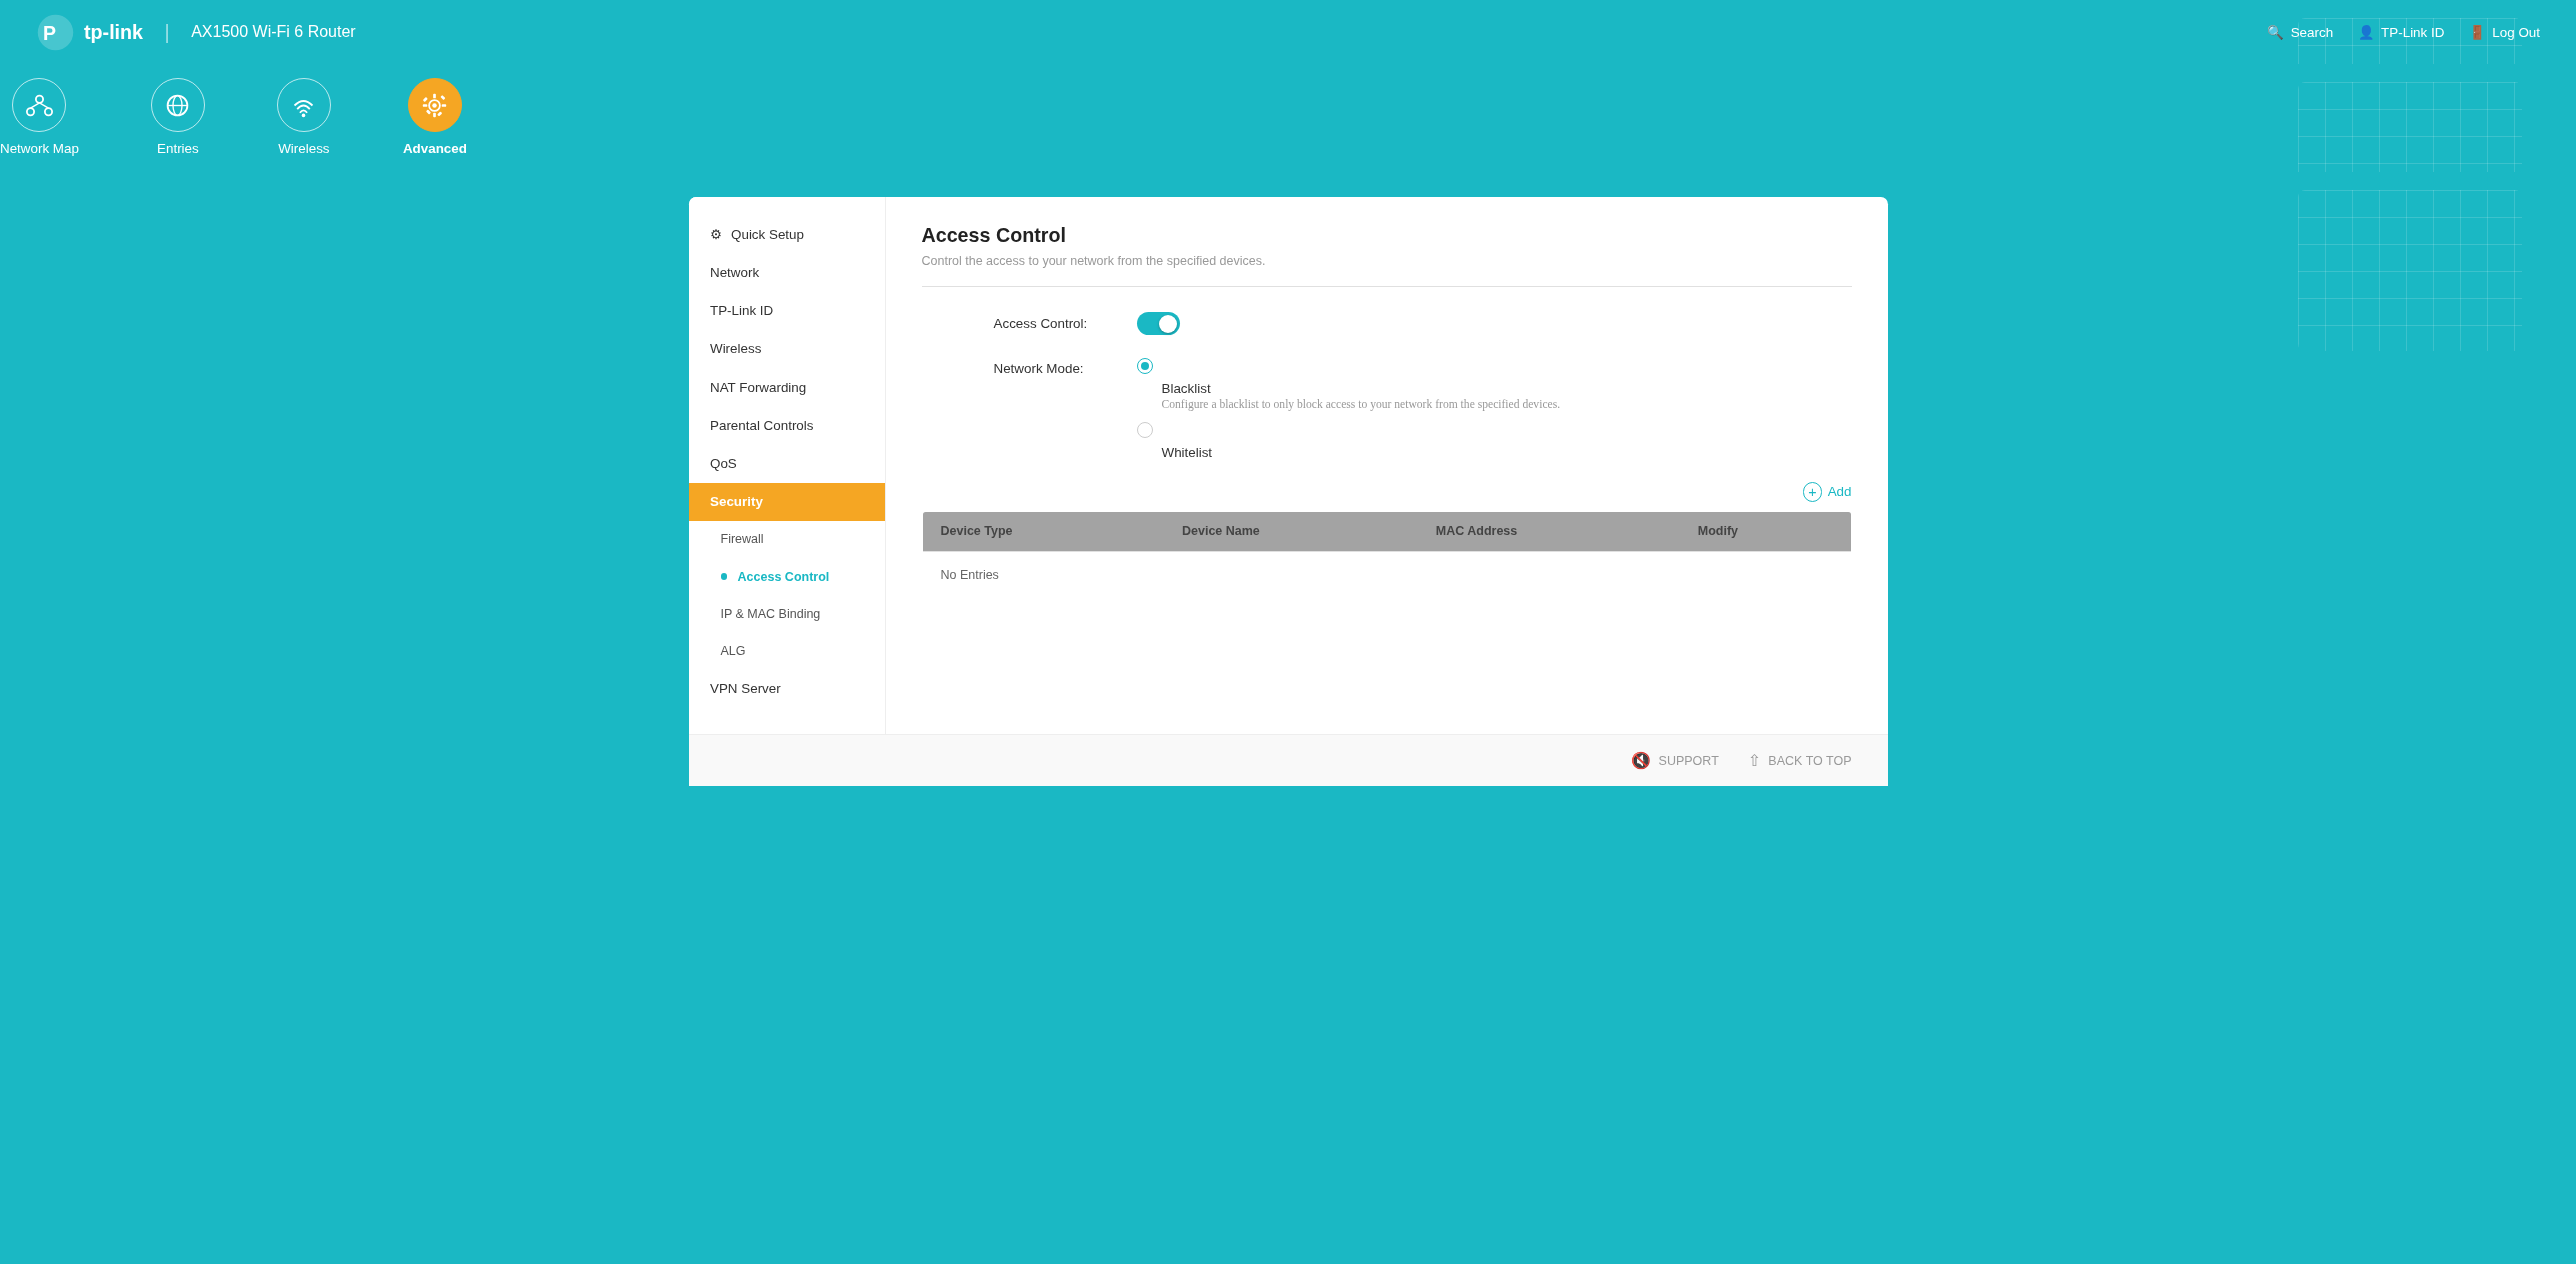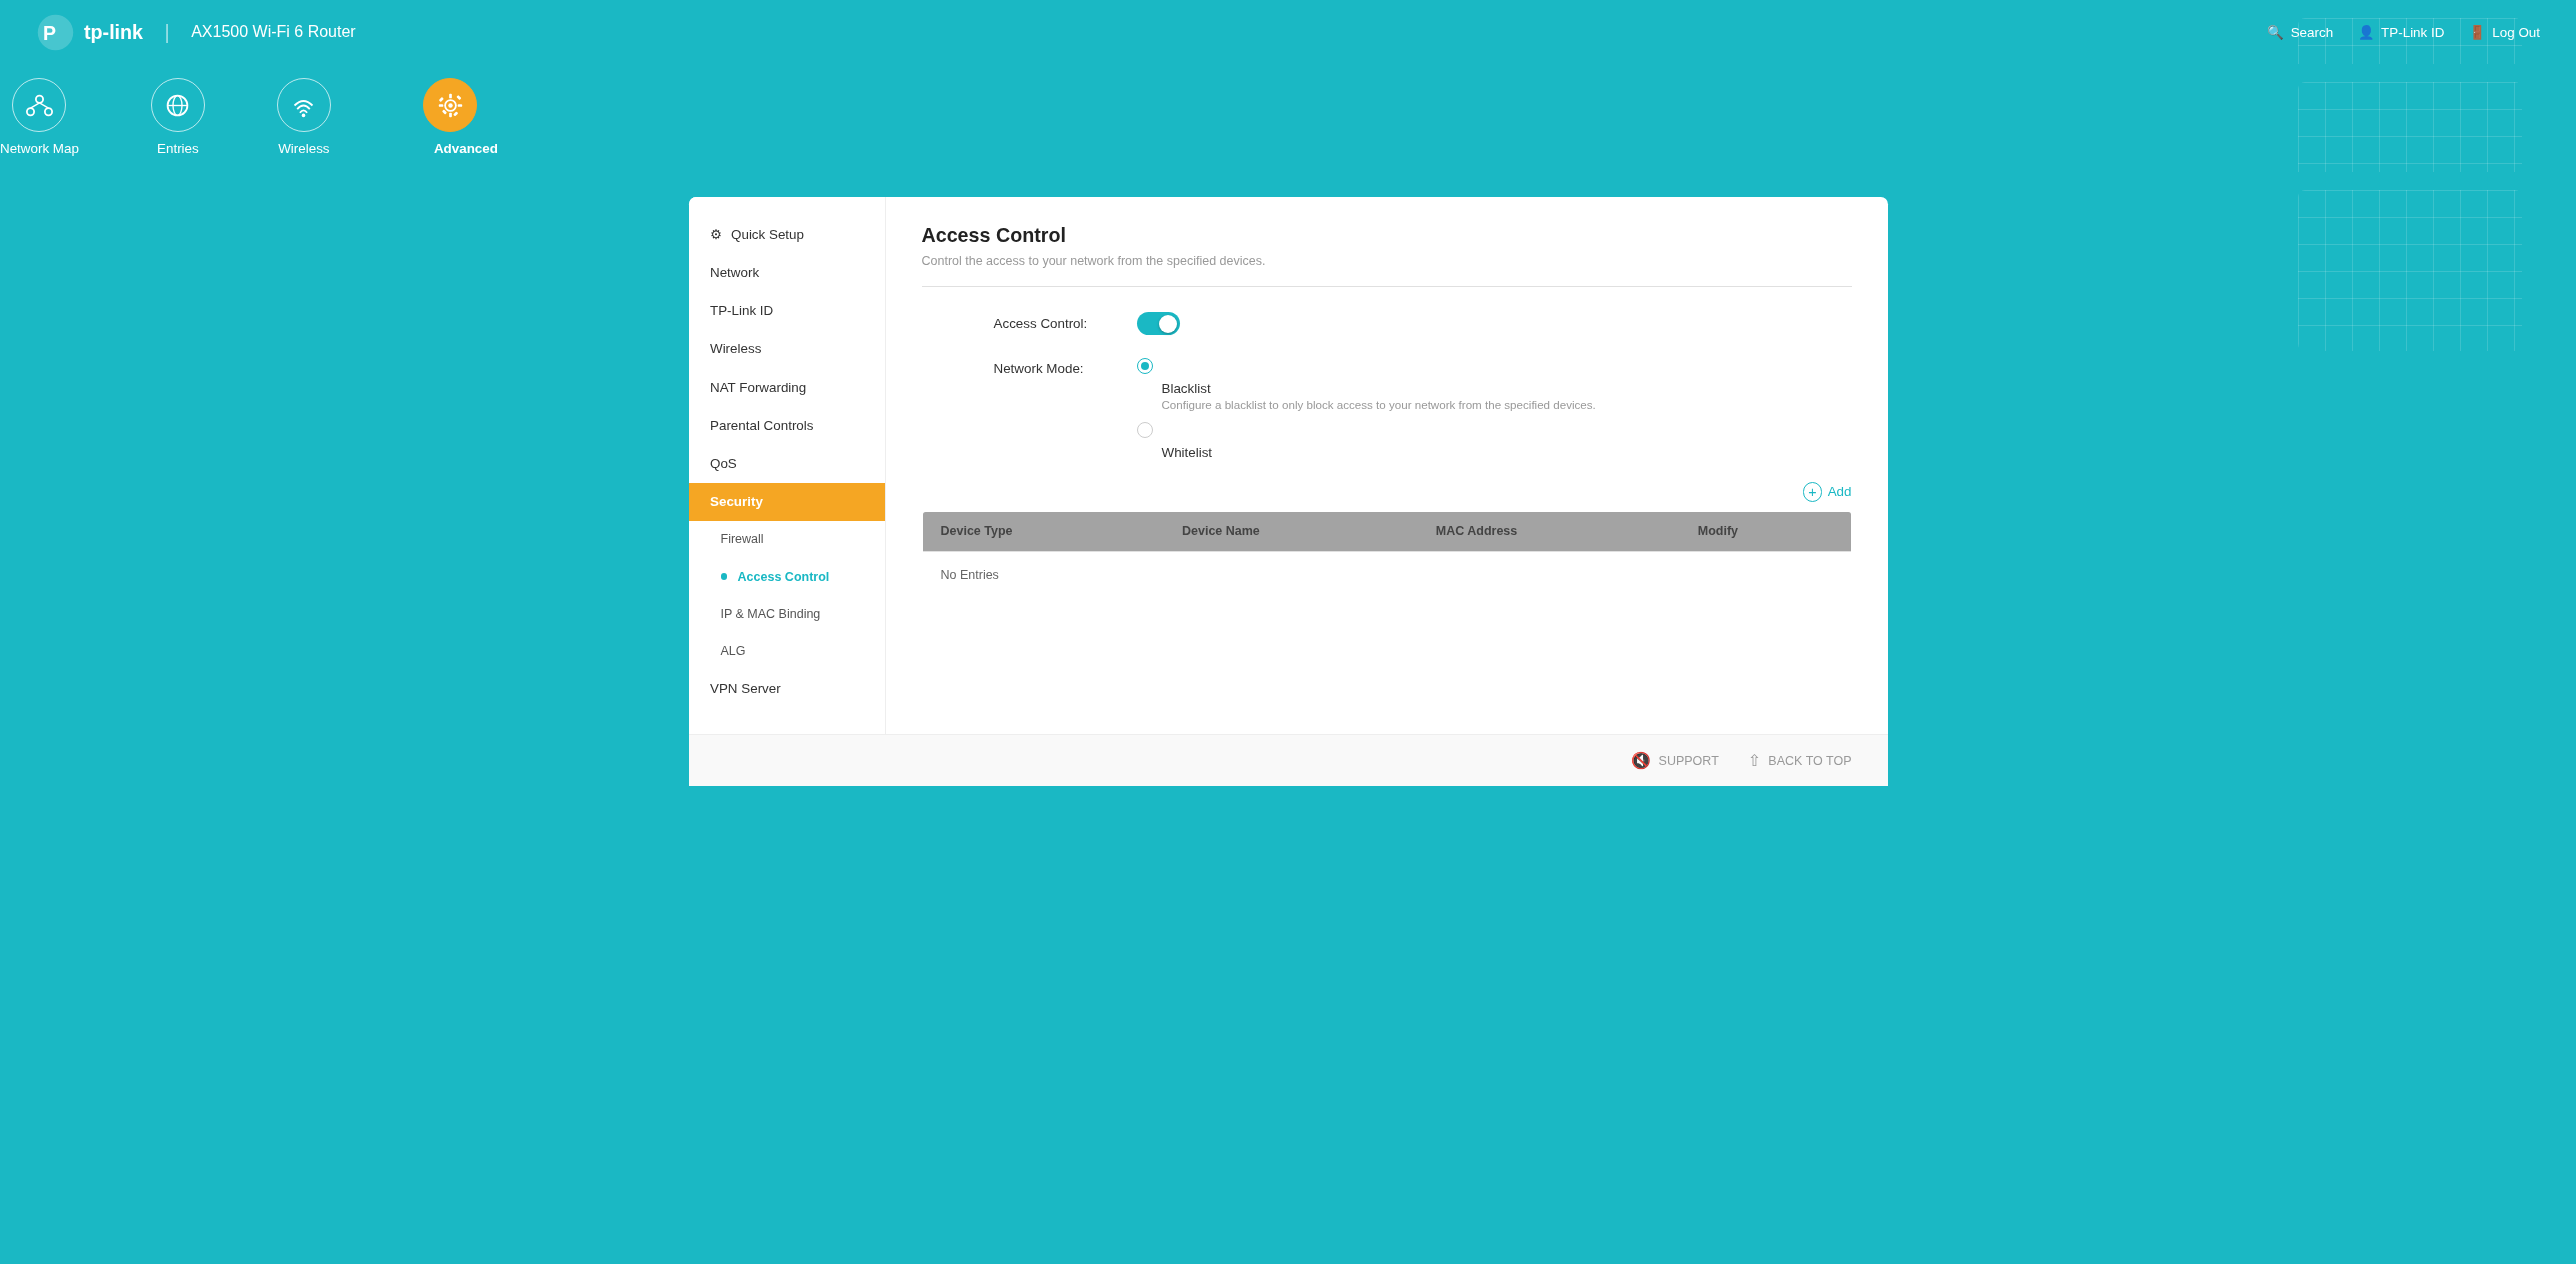--- a/index.html
+++ b/index.html
@@ -88,21 +88,20 @@
     .nav-tab-icon-circle.active {
       background: #f5a623;
       border-color: #f5a623;
     }
     .nav-tab-label {
       color: white;
       font-size: 13.4px;
     }
     .nav-tab-label.active {
       font-weight: bold;
-      margin-left: 31px;
     }
 
     
     .main-wrapper {
       background: #1ab8c4;
       padding: 0;
       position: relative;
     }
 
     .content-outer {
@@ -257,20 +256,21 @@
     }
     .radio-label {
       font-size: 13.4px;
       color: #333;
       margin-top: 24px;
     }
     .radio-sublabel {
       font-size: 11.6px;
       color: #999;
       margin-top: 1.8px;
+      font-family: Liberation Serif, serif;
     }
 
     
     .add-btn-row {
       display: flex;
       justify-content: flex-end;
       margin-bottom: 9px;
     }
     .add-btn {
       display: flex;

